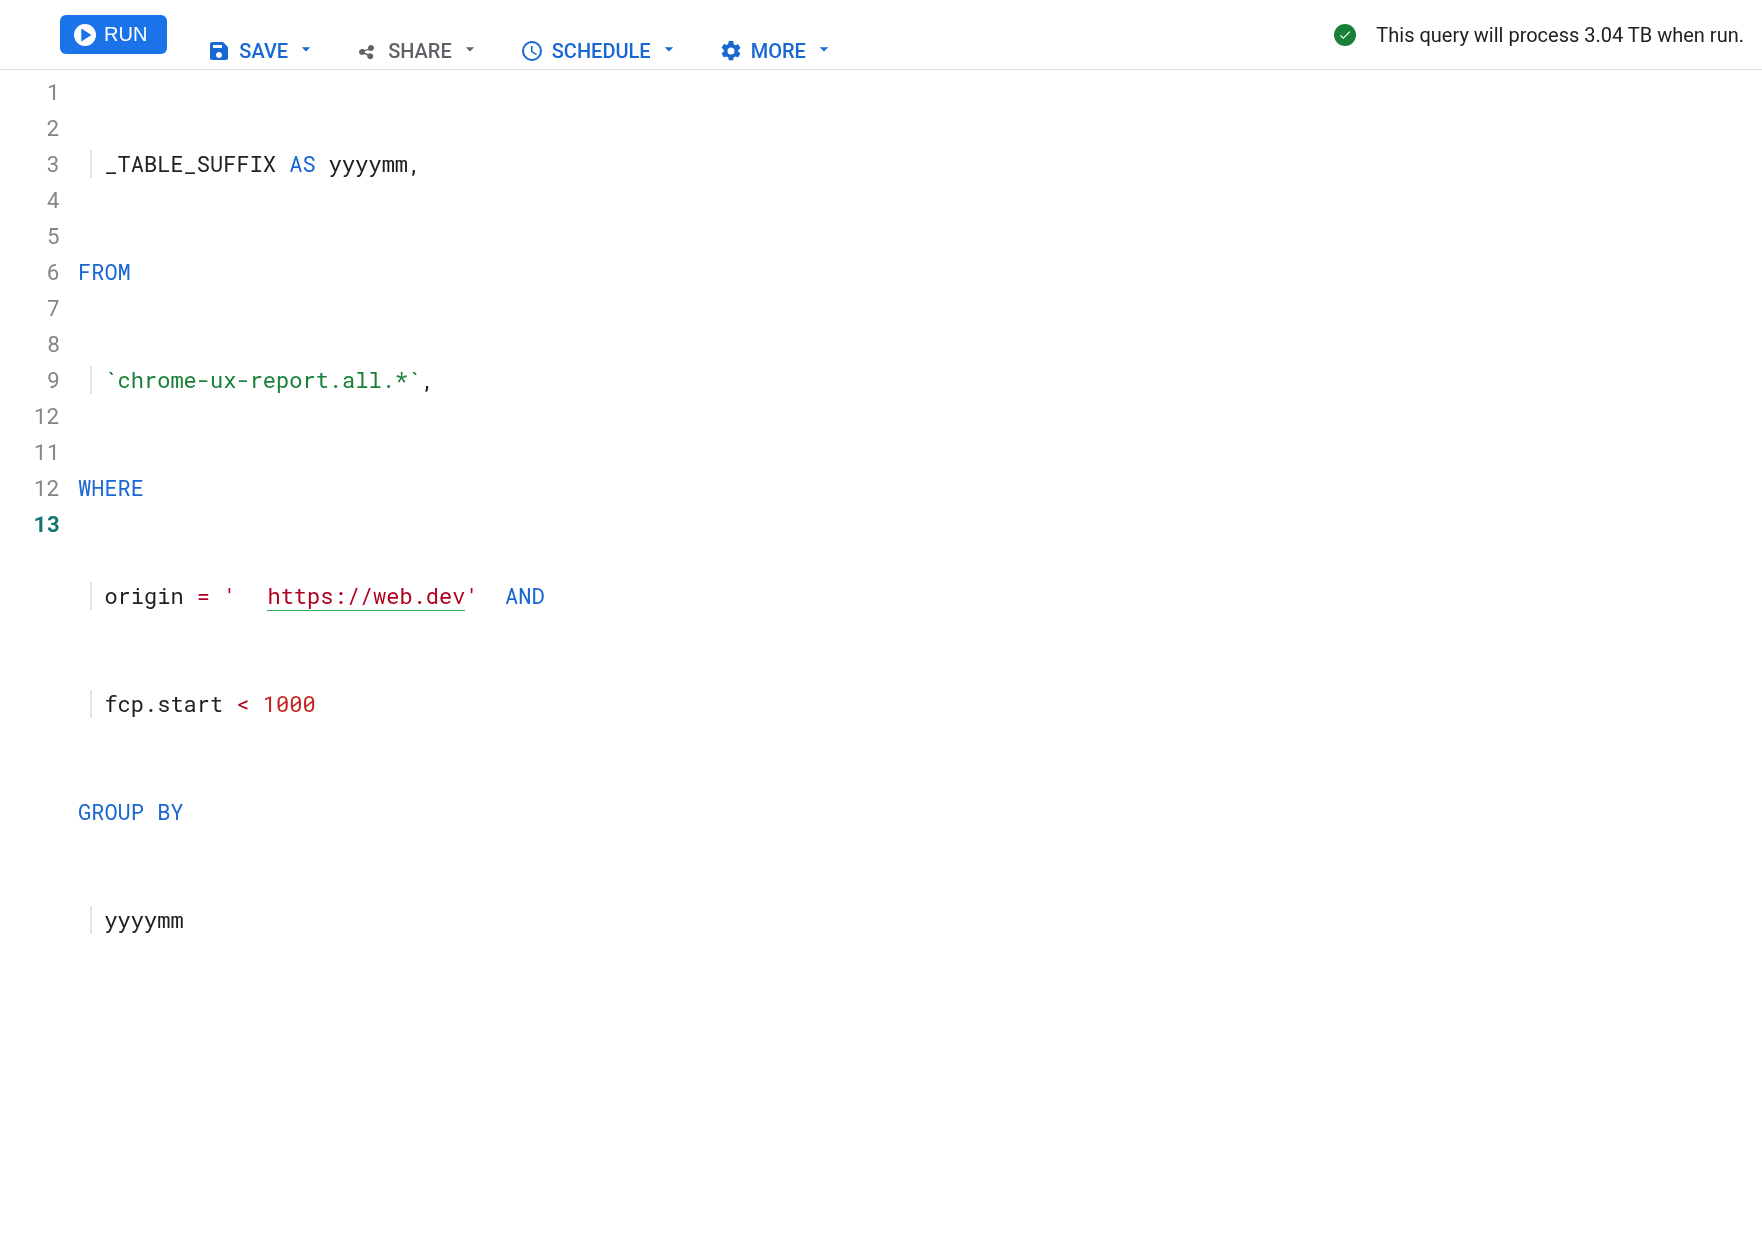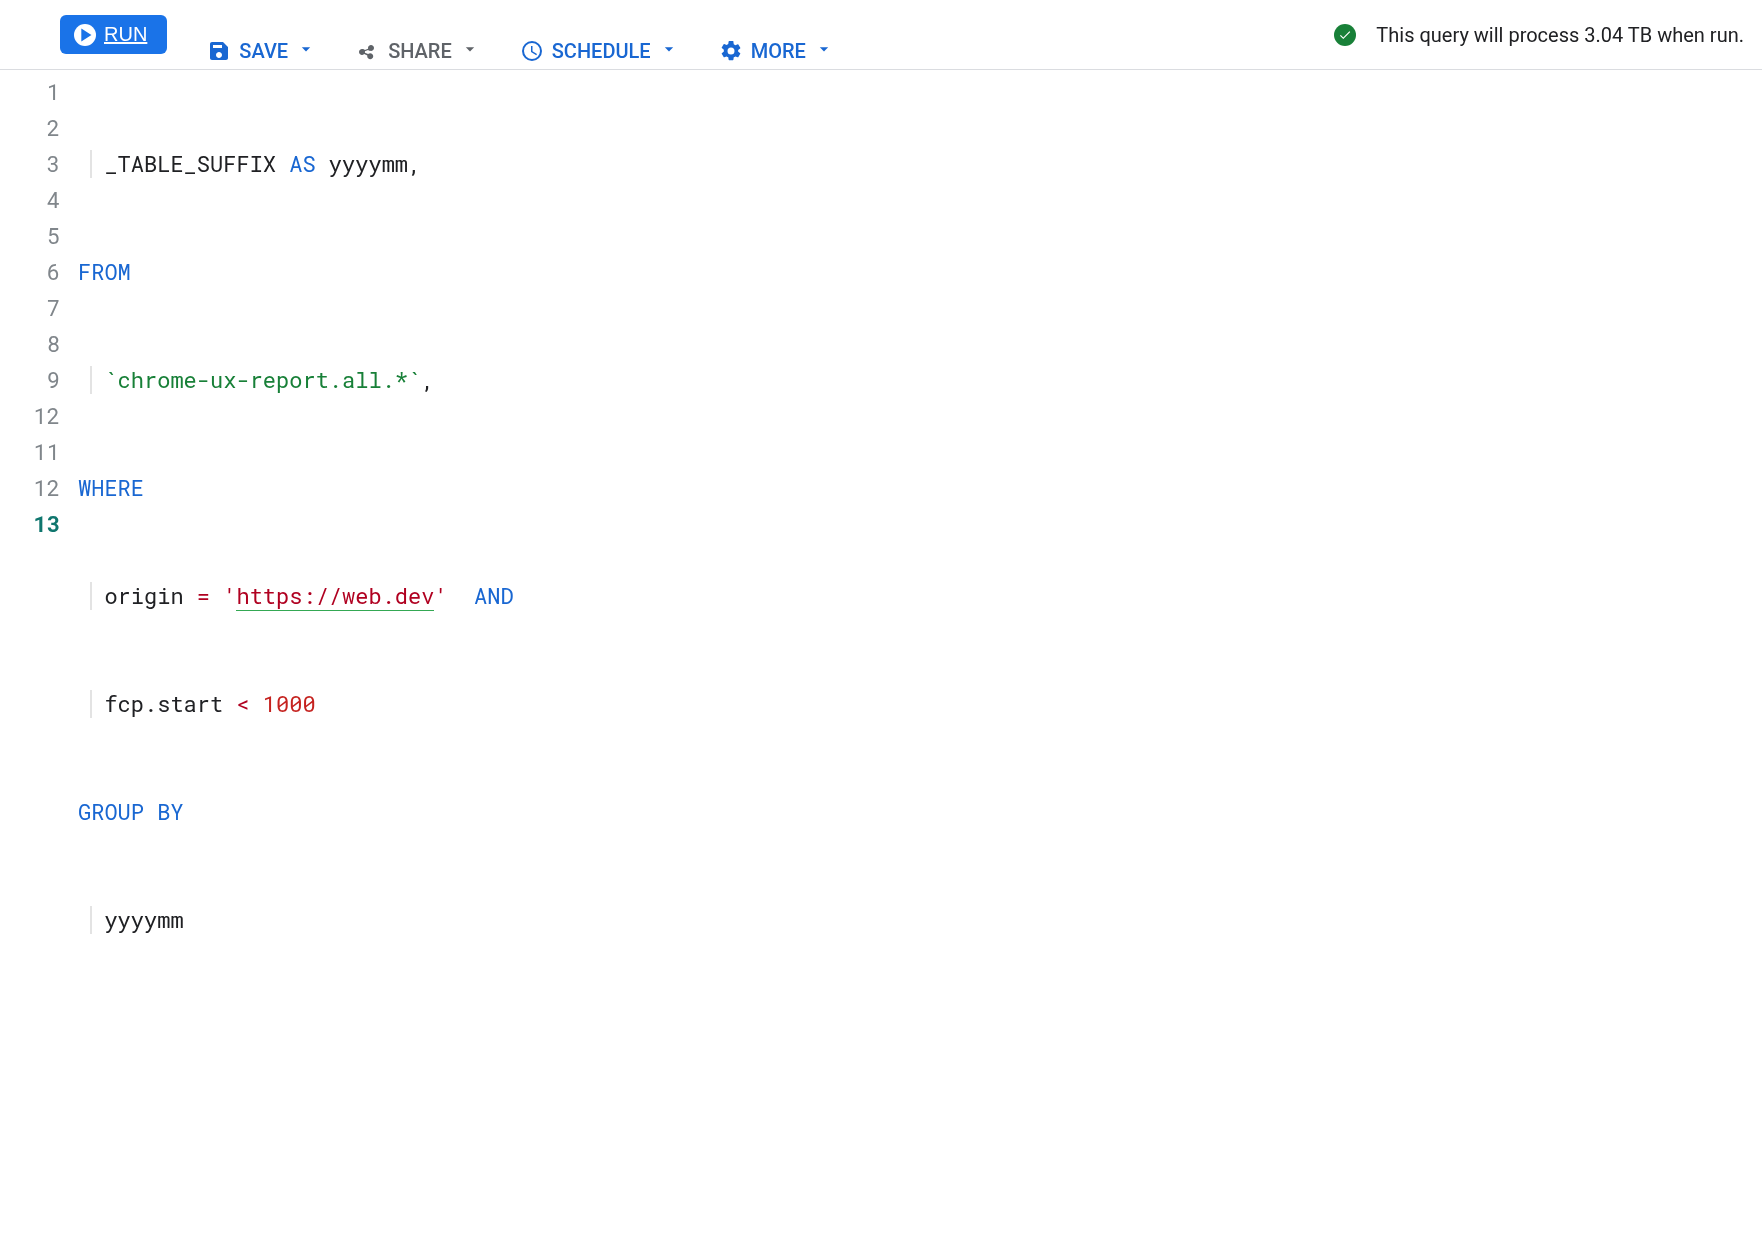--- a/index.html
+++ b/index.html
@@ -36,21 +36,21 @@
     padding:0 18px 0 60px;
     gap:40px;
     border-bottom:1px solid var(--border);
     position:relative;
   }
   .run-btn{
     display:inline-flex;align-items:center;
     background:var(--blue);
     color:#fff;border:none;border-radius:6px;
     padding:8px 20px 8px 14px;font-size:20px;font-weight:500;
-    cursor:pointer;gap:8px;text-decoration:underline;
+    cursor:pointer;gap:8px;
   }
   .run-btn svg{width:22px;height:22px;fill:#1a73e8;}
   .run-play{background:#fff;border-radius:50%;width:22px;height:22px;display:inline-flex;align-items:center;justify-content:center;}
   .tool-item{
     display:inline-flex;align-items:center;gap:8px;
     color:var(--blue-text);font-weight:500;font-size:20px;cursor:pointer;margin-top:33px;
   }
   .tool-item.grey{color:var(--grey-text);justify-content:space-between;}
   .tool-item svg{width:24px;height:24px;fill:currentColor;}
   .toolbar-spacer{flex:1;}
@@ -76,21 +76,21 @@
   }
   .gutter div{height:36px;}
   .gutter .bold{color:#0f766e;font-weight:700;}
   .code{flex:1;white-space:pre;position:relative;color:#202124;}
   .code .line{height:36px;position:relative;padding-left:0;}
   .indent-guide{position:absolute;left:12px;top:4px;bottom:4px;border-left:2px solid var(--code-border);}
   .kw{color:var(--kw);}
   .str-green{color:var(--str-green);}
   .num{color:var(--num);}
   .op{color:#b00020;}
-  .link{color:#b00020;border-bottom:1px solid #34a853;}
+  .link{color:#b00020;border-bottom:1px solid #34a853;margin-left:31px;}
 </style>
 </head>
 <body>
 
 <div class="toolbar">
   <button class="run-btn">
     <span class="run-play">
       <svg viewBox="0 0 24 24">
           <path d="M8 5v14l11-7z"></path>
         </svg>

